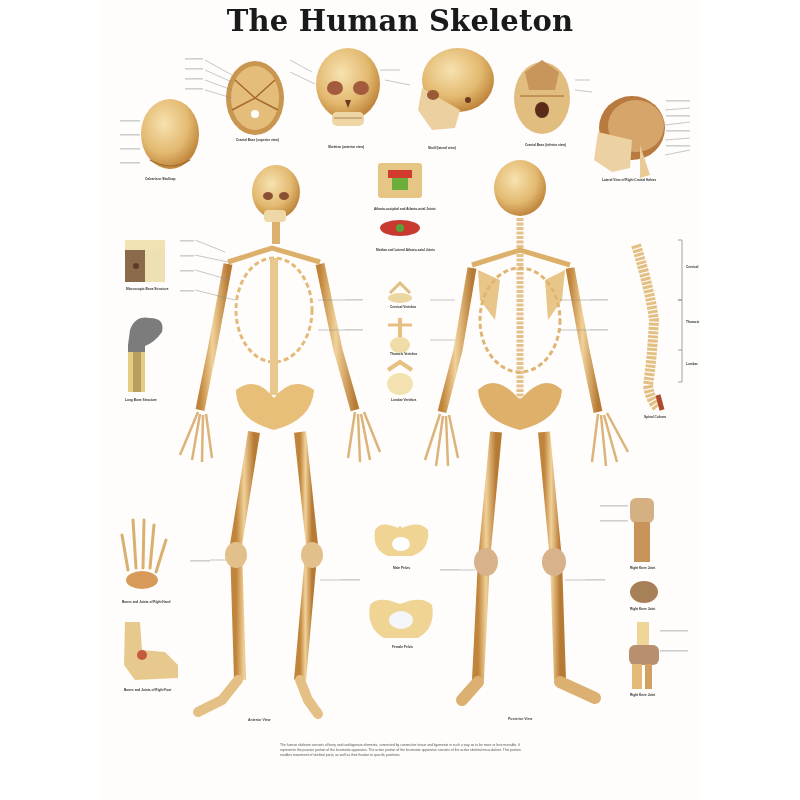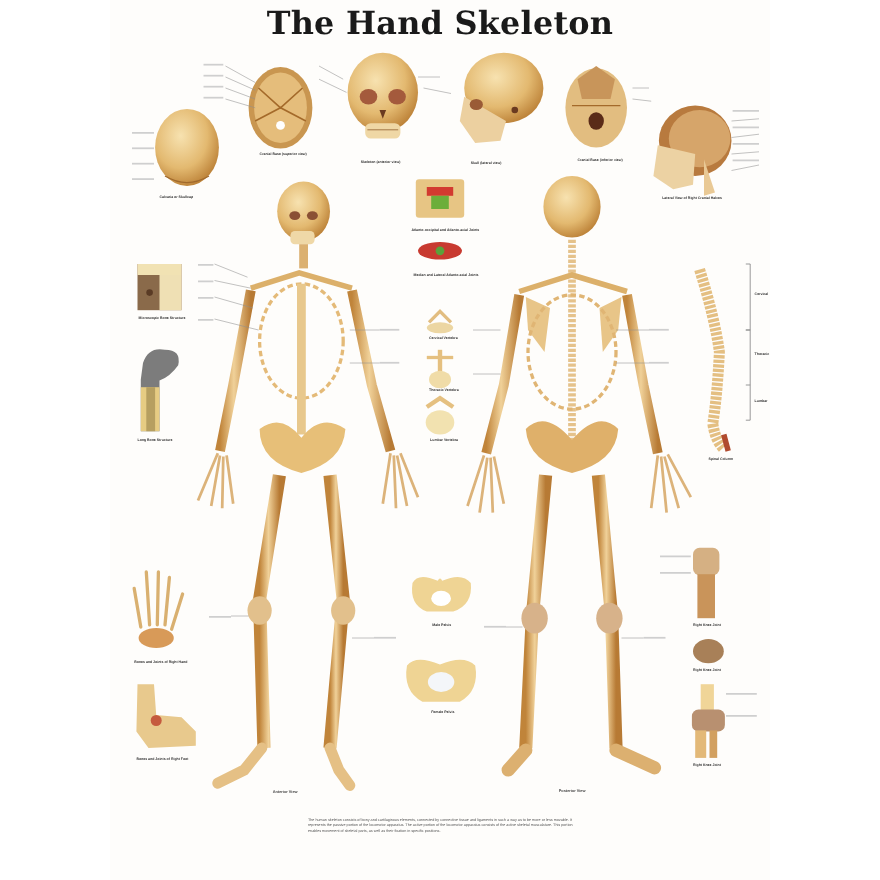--- a/index.html
+++ b/index.html
@@ -9,21 +9,21 @@
   .cap{position:absolute;font-family:"Liberation Sans",sans-serif;font-size:3.2px;color:#333;white-space:nowrap;text-align:center;font-weight:bold;}
   .desc{position:absolute;left:280px;top:743px;width:245px;font-family:"Liberation Sans",sans-serif;font-size:3.4px;line-height:5px;color:#555;}
   .viewlbl{position:absolute;font-family:"Liberation Sans",sans-serif;font-size:3.5px;font-weight:bold;color:#444;}
   svg{position:absolute;left:0;top:0;}
 </style>
 </head>
 <body>
 
 <div class="page"></div>
 
-<div class="title">The Hand Skeleton</div>
+<div class="title">The Human Skeleton</div>
 
 <svg width="800" height="800" viewBox="0 0 800 800">
   <defs>
     <radialGradient id="boneG" cx="40%" cy="35%" r="70%">
       <stop offset="0%" stop-color="#f7e2b0"></stop>
       <stop offset="60%" stop-color="#e3b970"></stop>
       <stop offset="100%" stop-color="#b97d33"></stop>
     </radialGradient>
     <linearGradient id="shaft" x1="0" x2="1">
       <stop offset="0%" stop-color="#c0843a"></stop>

